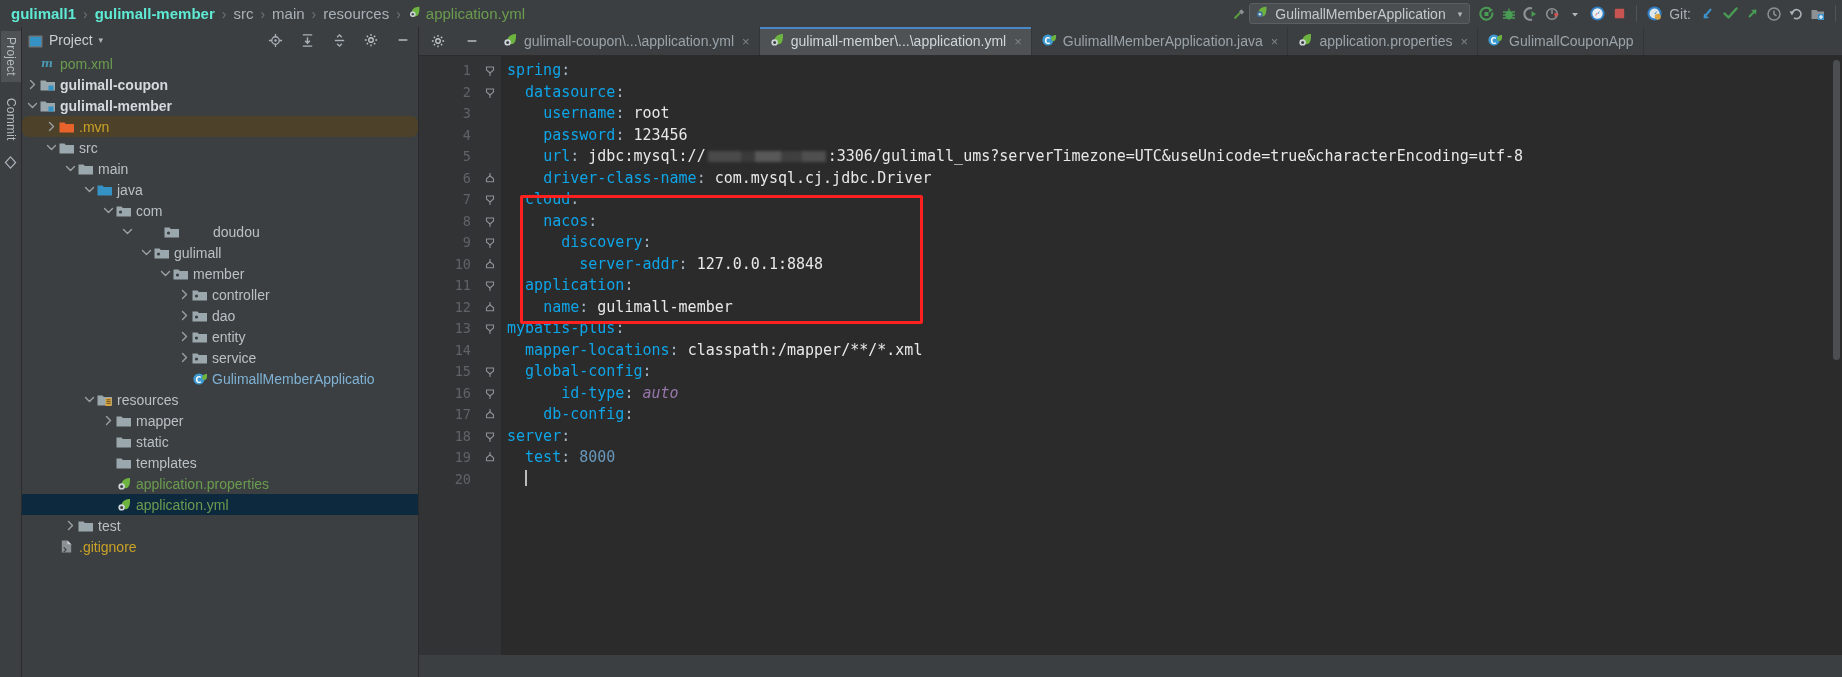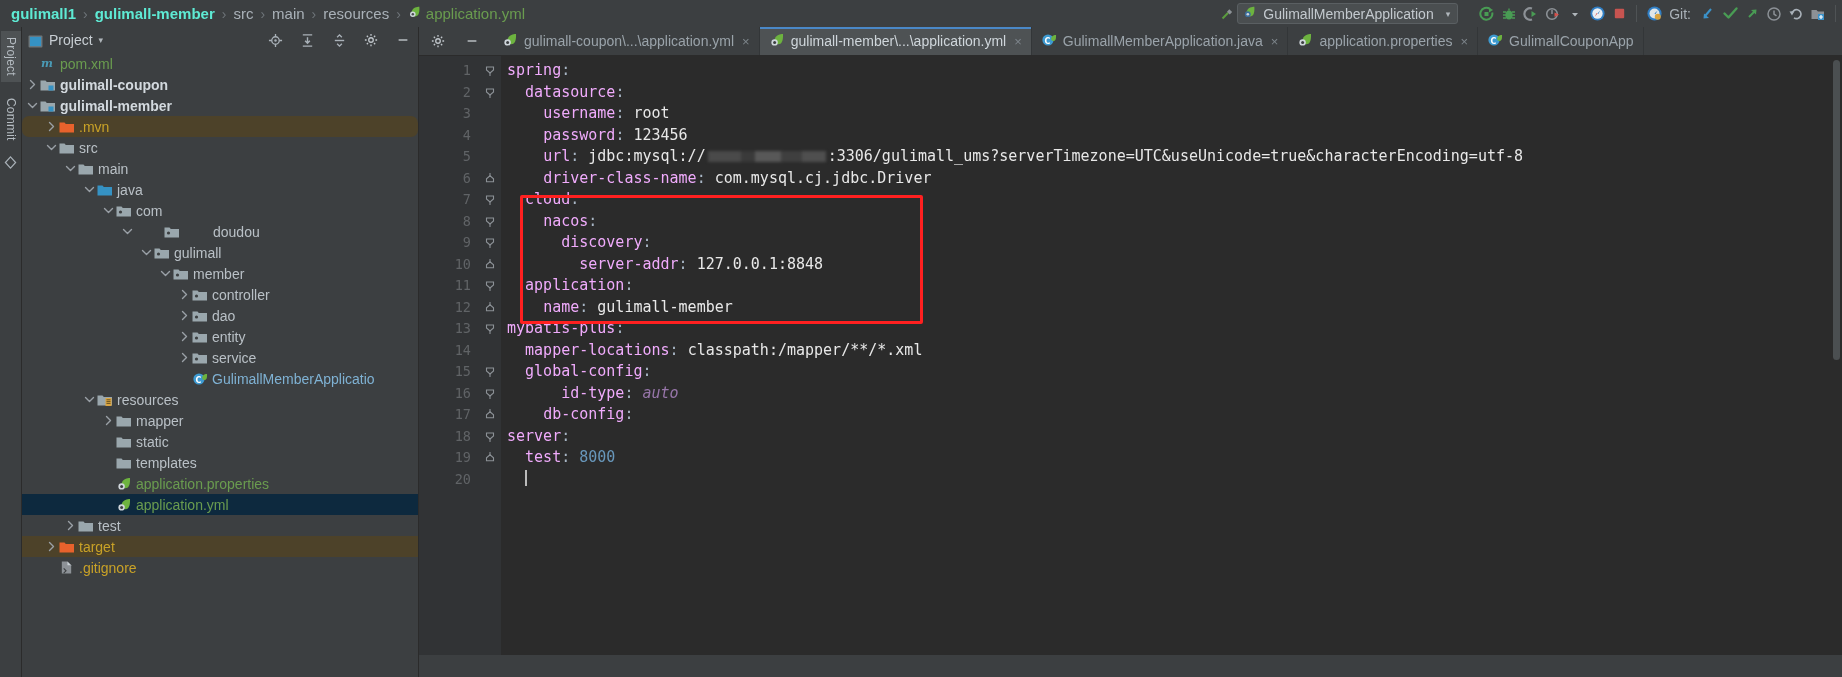--- a/index.html
+++ b/index.html
@@ -23,21 +23,21 @@
   }
   .crumb.bold { font-weight: bold; color: #5eead4; }
   .crumb-sep { color: #6e7479; font-size: 14px; padding: 0 4px; }
   .crumb.file { color: #6a9c4f; display: flex; align-items: center; gap: 4px; }
 
   .nav-right { position: absolute; right: 0; top: 0; height: 27px; display: flex; align-items: center; }
   .nav-sep { width: 1px; height: 17px; background: #4f5355; margin: 0 6px; }
   .runcfg {
     display: flex; align-items: center; gap: 6px; background: #4a4e50;
     border: 1px solid #5a5f62; border-radius: 3px; height: 21px;
-    padding: 0 7px 0 5px; margin-right: 18px;
+    padding: 0 7px 0 5px; margin-right: 6px;
   }
   .runcfg-label { font-size: 14px; color: #c3c9ce; white-space: nowrap; }
   .tb-icon { width: 22px; height: 22px; display: flex; align-items: center; justify-content: center; position: relative; }
   .git-label { font-size: 14px; color: #a9b1b8; margin: 0 6px 0 4px; }
 
   
   .body { flex: 1; display: flex; min-height: 0; }
 
   
   .rail {
@@ -115,21 +115,21 @@
     font-family: "DejaVu Sans Mono", monospace; font-size: 13.5px; color: #606366;
   }
   .fold-col { width: 22px; flex: 0 0 22px; background: #313335; padding-top: 4px; position: relative; }
   .foldrow { height: 21.5px; display: flex; align-items: center; justify-content: center; }
   .code-area { flex: 1; position: relative; padding-top: 4px; overflow: hidden; }
   .cl {
     height: 21.5px; line-height: 21.5px; white-space: pre;
     font-family: "DejaVu Sans Mono", monospace; font-size: 15px; color: #a9b7c6;
     padding-left: 6px;
   }
-  .k { color: #f0abfc; }
+  .k { color: #0ea5e9; }
   .v { color: #e8e8e8; }
   .num { color: #6897bb; }
   .it { color: #9876aa; font-style: italic; }
   .redact {
     display: inline-block; width: 118px; height: 11px; vertical-align: middle;
     background: linear-gradient(90deg,#4a4a4a 0 28%, #3a3a3a 28% 40%, #585858 40% 62%, #3f3f3f 62% 80%, #4f4f4f 80% 100%);
     filter: blur(1.6px); margin: 0 2px;
   }
   .caret {
     display: inline-block; width: 1.5px; height: 16px; background: #bbbbbb;
@@ -624,33 +624,20 @@
               <svg width="9" height="11" viewBox="0 0 9 11">
                 <path d="M2.5 1.5 L6.5 5.5 L2.5 9.5" stroke="#9aa0a6" stroke-width="1.4" fill="none" stroke-linecap="round" stroke-linejoin="round"></path>
               </svg>
             </span>
             <span class="ticon">
               <svg width="16" height="14" viewBox="0 0 16 14">
                 <path d="M0.5 2.5h5l1.3 1.4H15v8.6H0.5Z" fill="#9aa7ad"></path>
               </svg>
             </span>
             <span class="tlabel">test</span>
-          </div>
-          <div class="trow ignored" style="padding-left: 23px;">
-            <span class="arrow">
-              <svg width="9" height="11" viewBox="0 0 9 11">
-                <path d="M2.5 1.5 L6.5 5.5 L2.5 9.5" stroke="#9aa0a6" stroke-width="1.4" fill="none" stroke-linecap="round" stroke-linejoin="round"></path>
-              </svg>
-            </span>
-            <span class="ticon">
-              <svg width="16" height="14" viewBox="0 0 16 14">
-                <path d="M0.5 2.5h5l1.3 1.4H15v8.6H0.5Z" fill="#e8622c"></path>
-              </svg>
-            </span>
-            <span class="tlabel orange">target</span>
           </div>
           <div class="trow" style="padding-left: 23px;">
             <span class="arrow"></span>
             <span class="ticon">
               <svg width="15" height="15" viewBox="0 0 16 16">
                 <path d="M3 1.5h6l4 4v9H3Z" fill="#8c9196"></path>
                 <path d="M9 1.5l4 4H9Z" fill="#c7ced3"></path>
                 <path d="M5 9l2.5 2.5L5 14" stroke="#3c3f41" stroke-width="1.2" fill="none"></path>
               </svg>
             </span>

